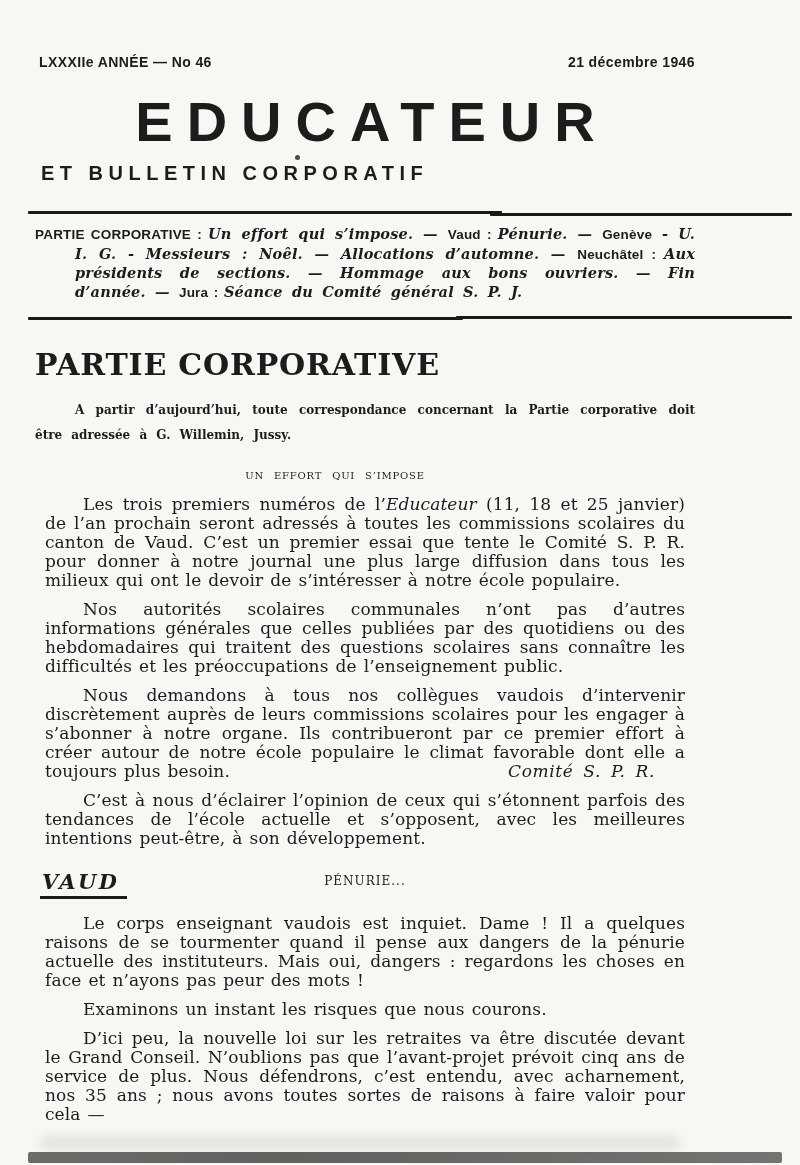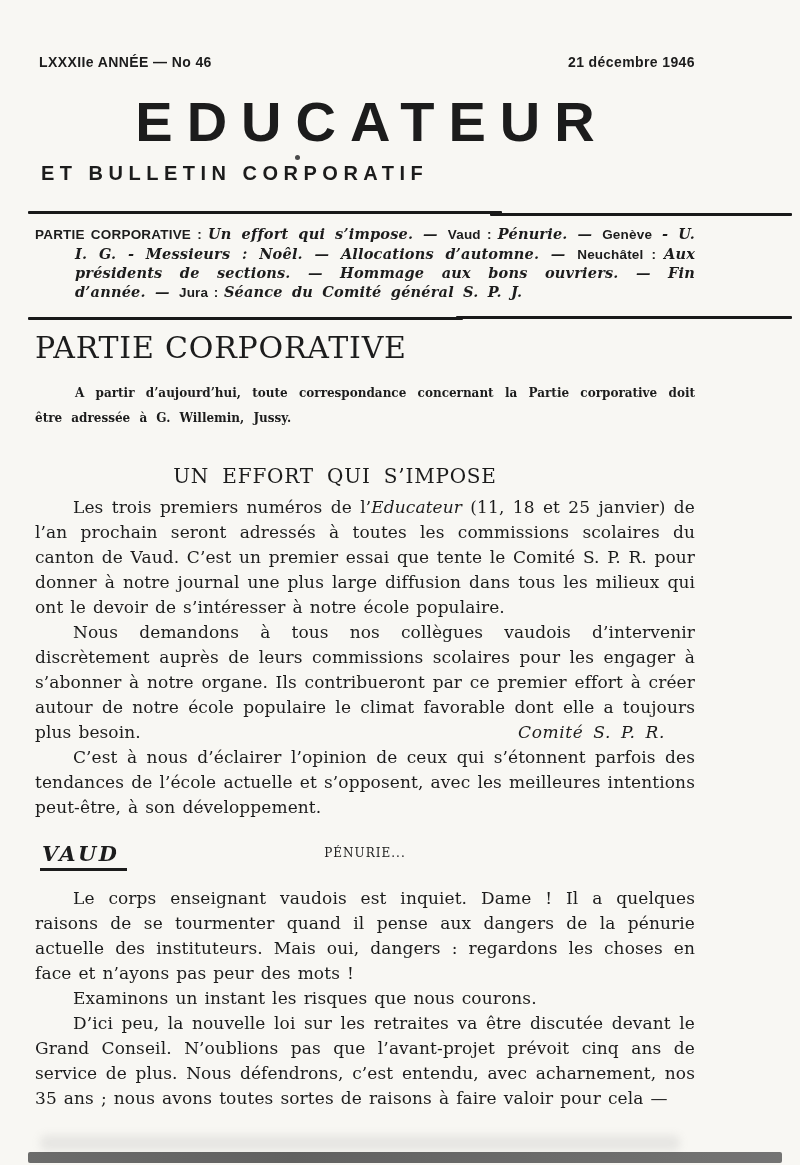--- a/index.html
+++ b/index.html
@@ -68,38 +68,38 @@
   .som-p.hang{padding-left:40px;text-indent:-40px;}
   .som-p.ped{margin-top:13px;}
   .r-sans{
     font-family:"Liberation Sans", sans-serif;
     font-style:normal;font-weight:bold;
     font-size:13.5px;letter-spacing:.2px;word-spacing:1.5px;
   }
   .r-i{font-style:italic;}
   
   .part-heading{
-    font-size:30px;line-height:32px;font-weight:normal;
-    letter-spacing:.8px;margin:11px 0 0 0;
+    font-size:30px;line-height:32px;font-weight:bold;
+    letter-spacing:.8px;margin:28px 0 0 0;
   }
   .notice{
     font-weight:bold;font-size:12px;line-height:25px;
     text-align:justify;text-indent:40px;word-spacing:5px;
     margin:17px 0 0 0;
   }
   .article-heading{
-    font-size:20px;line-height:20px;font-weight:normal;
+    font-size:10px;line-height:20px;font-weight:normal;
     text-align:center;letter-spacing:.8px;word-spacing:6px;
-    margin:35px 60px 0 0;
+    margin:18px 60px 0 0;
   }
   .body-p{
-    font-size:17px;line-height:25px;
+    font-size:17px;line-height:19px;
     text-align:justify;text-indent:38px;
     word-spacing:1.5px;letter-spacing:.1px;
-    margin:0;
+    margin:10px;
   }
   .body-p.first{margin-top:9px;}
   .sig-p{position:relative;}
   .signature{
     position:absolute;right:30px;bottom:0;
     font-style:italic;letter-spacing:.6px;word-spacing:4px;
   }
   
   .vaud-row{position:relative;margin-top:21px;height:36px;}
   .vaud-label{
@@ -155,20 +155,21 @@
     <i class="seg seg2"></i>
   </div>
 
   <h1 class="part-heading">PARTIE CORPORATIVE</h1>
 
   <p class="notice">A partir d’aujourd’hui, toute correspondance concernant la Partie corporative doit être adressée à G. Willemin, Jussy.</p>
 
   <h2 class="article-heading">UN EFFORT QUI S’IMPOSE</h2>
 
   <p class="body-p first"><span>Les trois premiers numéros de l’</span><span class="r-i">Educateur</span><span> (11, 18 et 25 janvier) de l’an prochain seront adressés à toutes les commissions scolaires du canton de Vaud. C’est un premier essai que tente le Comité S. P. R. pour donner à notre journal une plus large diffusion dans tous les milieux qui ont le devoir de s’intéresser à notre école populaire.</span></p>
+  <p class="body-p">Nos autorités scolaires communales n’ont pas d’autres informations générales que celles publiées par des quotidiens ou des hebdomadaires qui traitent des questions scolaires sans connaître les difficultés et les préoccupations de l’enseignement public.</p>
   <p class="body-p sig-p">
     <span>Nous demandons à tous nos collègues vaudois d’intervenir discrètement auprès de leurs commissions scolaires pour les engager à s’abonner à notre organe. Ils contribueront par ce premier effort à créer autour de notre école populaire le climat favorable dont elle a toujours plus besoin.</span>
     <span class="signature">Comité S. P. R.</span>
   </p>
   <p class="body-p">C’est à nous d’éclairer l’opinion de ceux qui s’étonnent parfois des tendances de l’école actuelle et s’opposent, avec les meilleures intentions peut-être, à son développement.</p>
 
   <div class="vaud-row">
     <span class="vaud-label">VAUD</span>
     <span class="vaud-heading">PÉNURIE...</span>
   </div>

